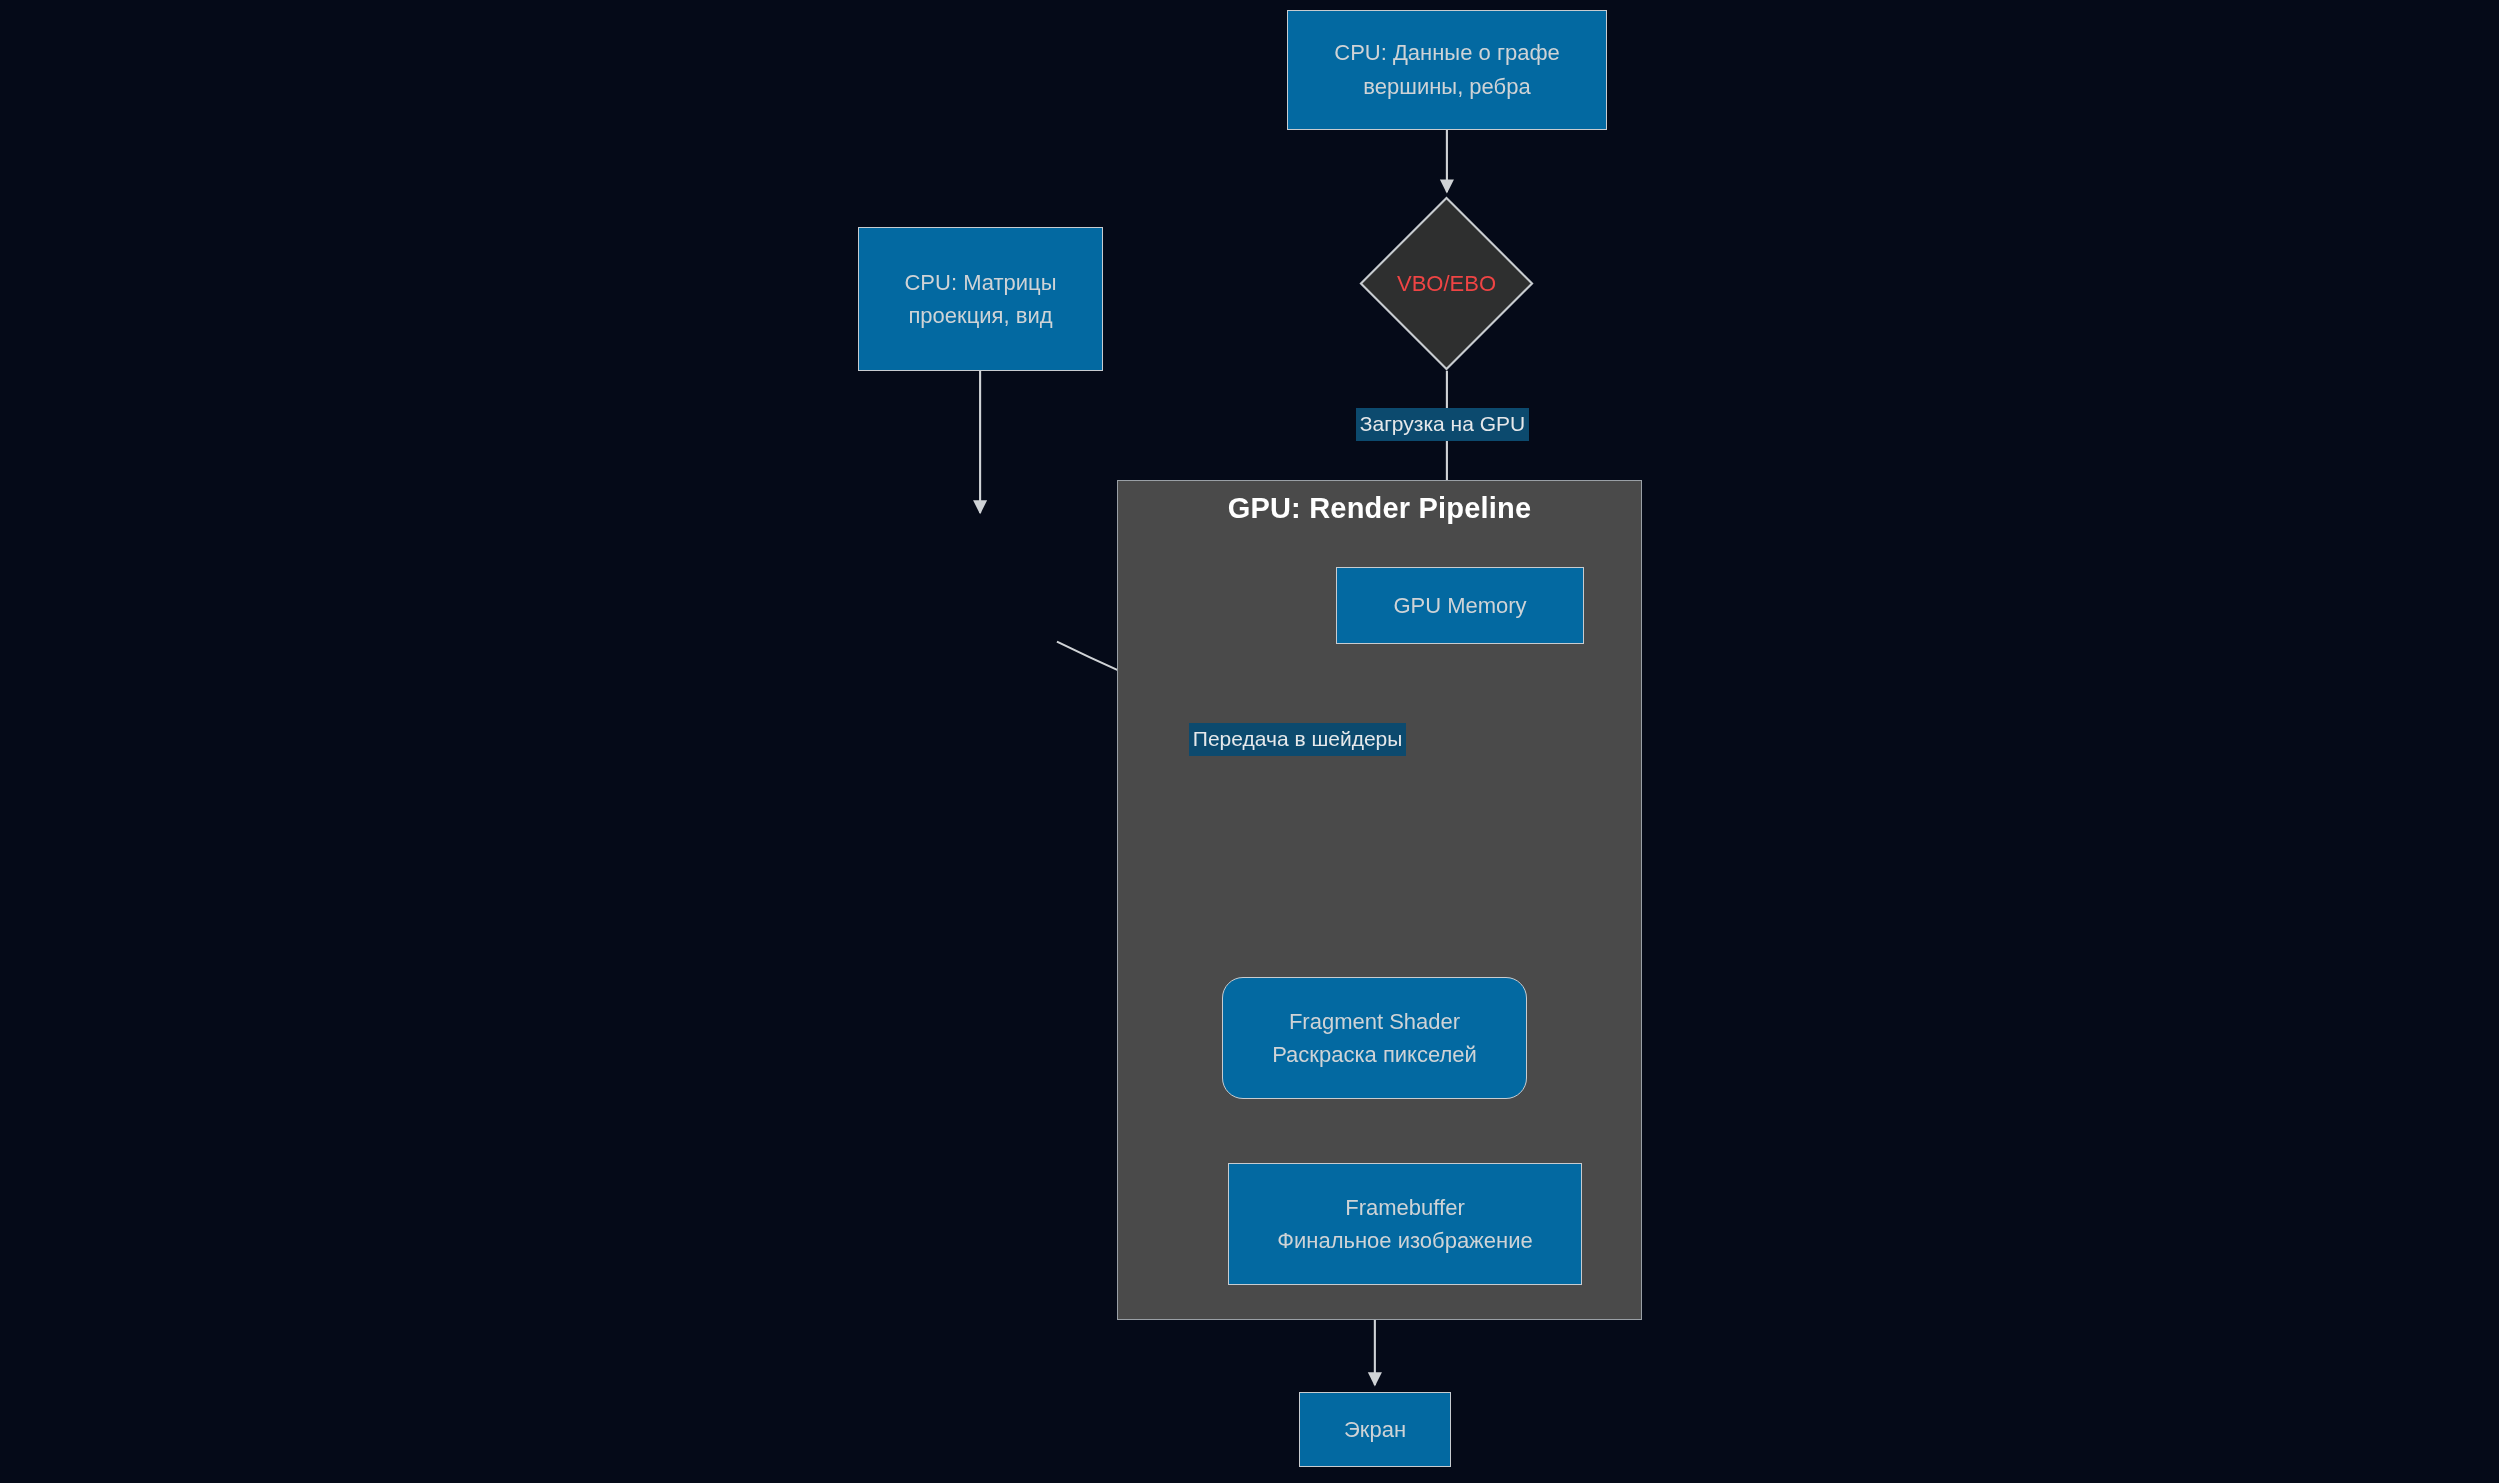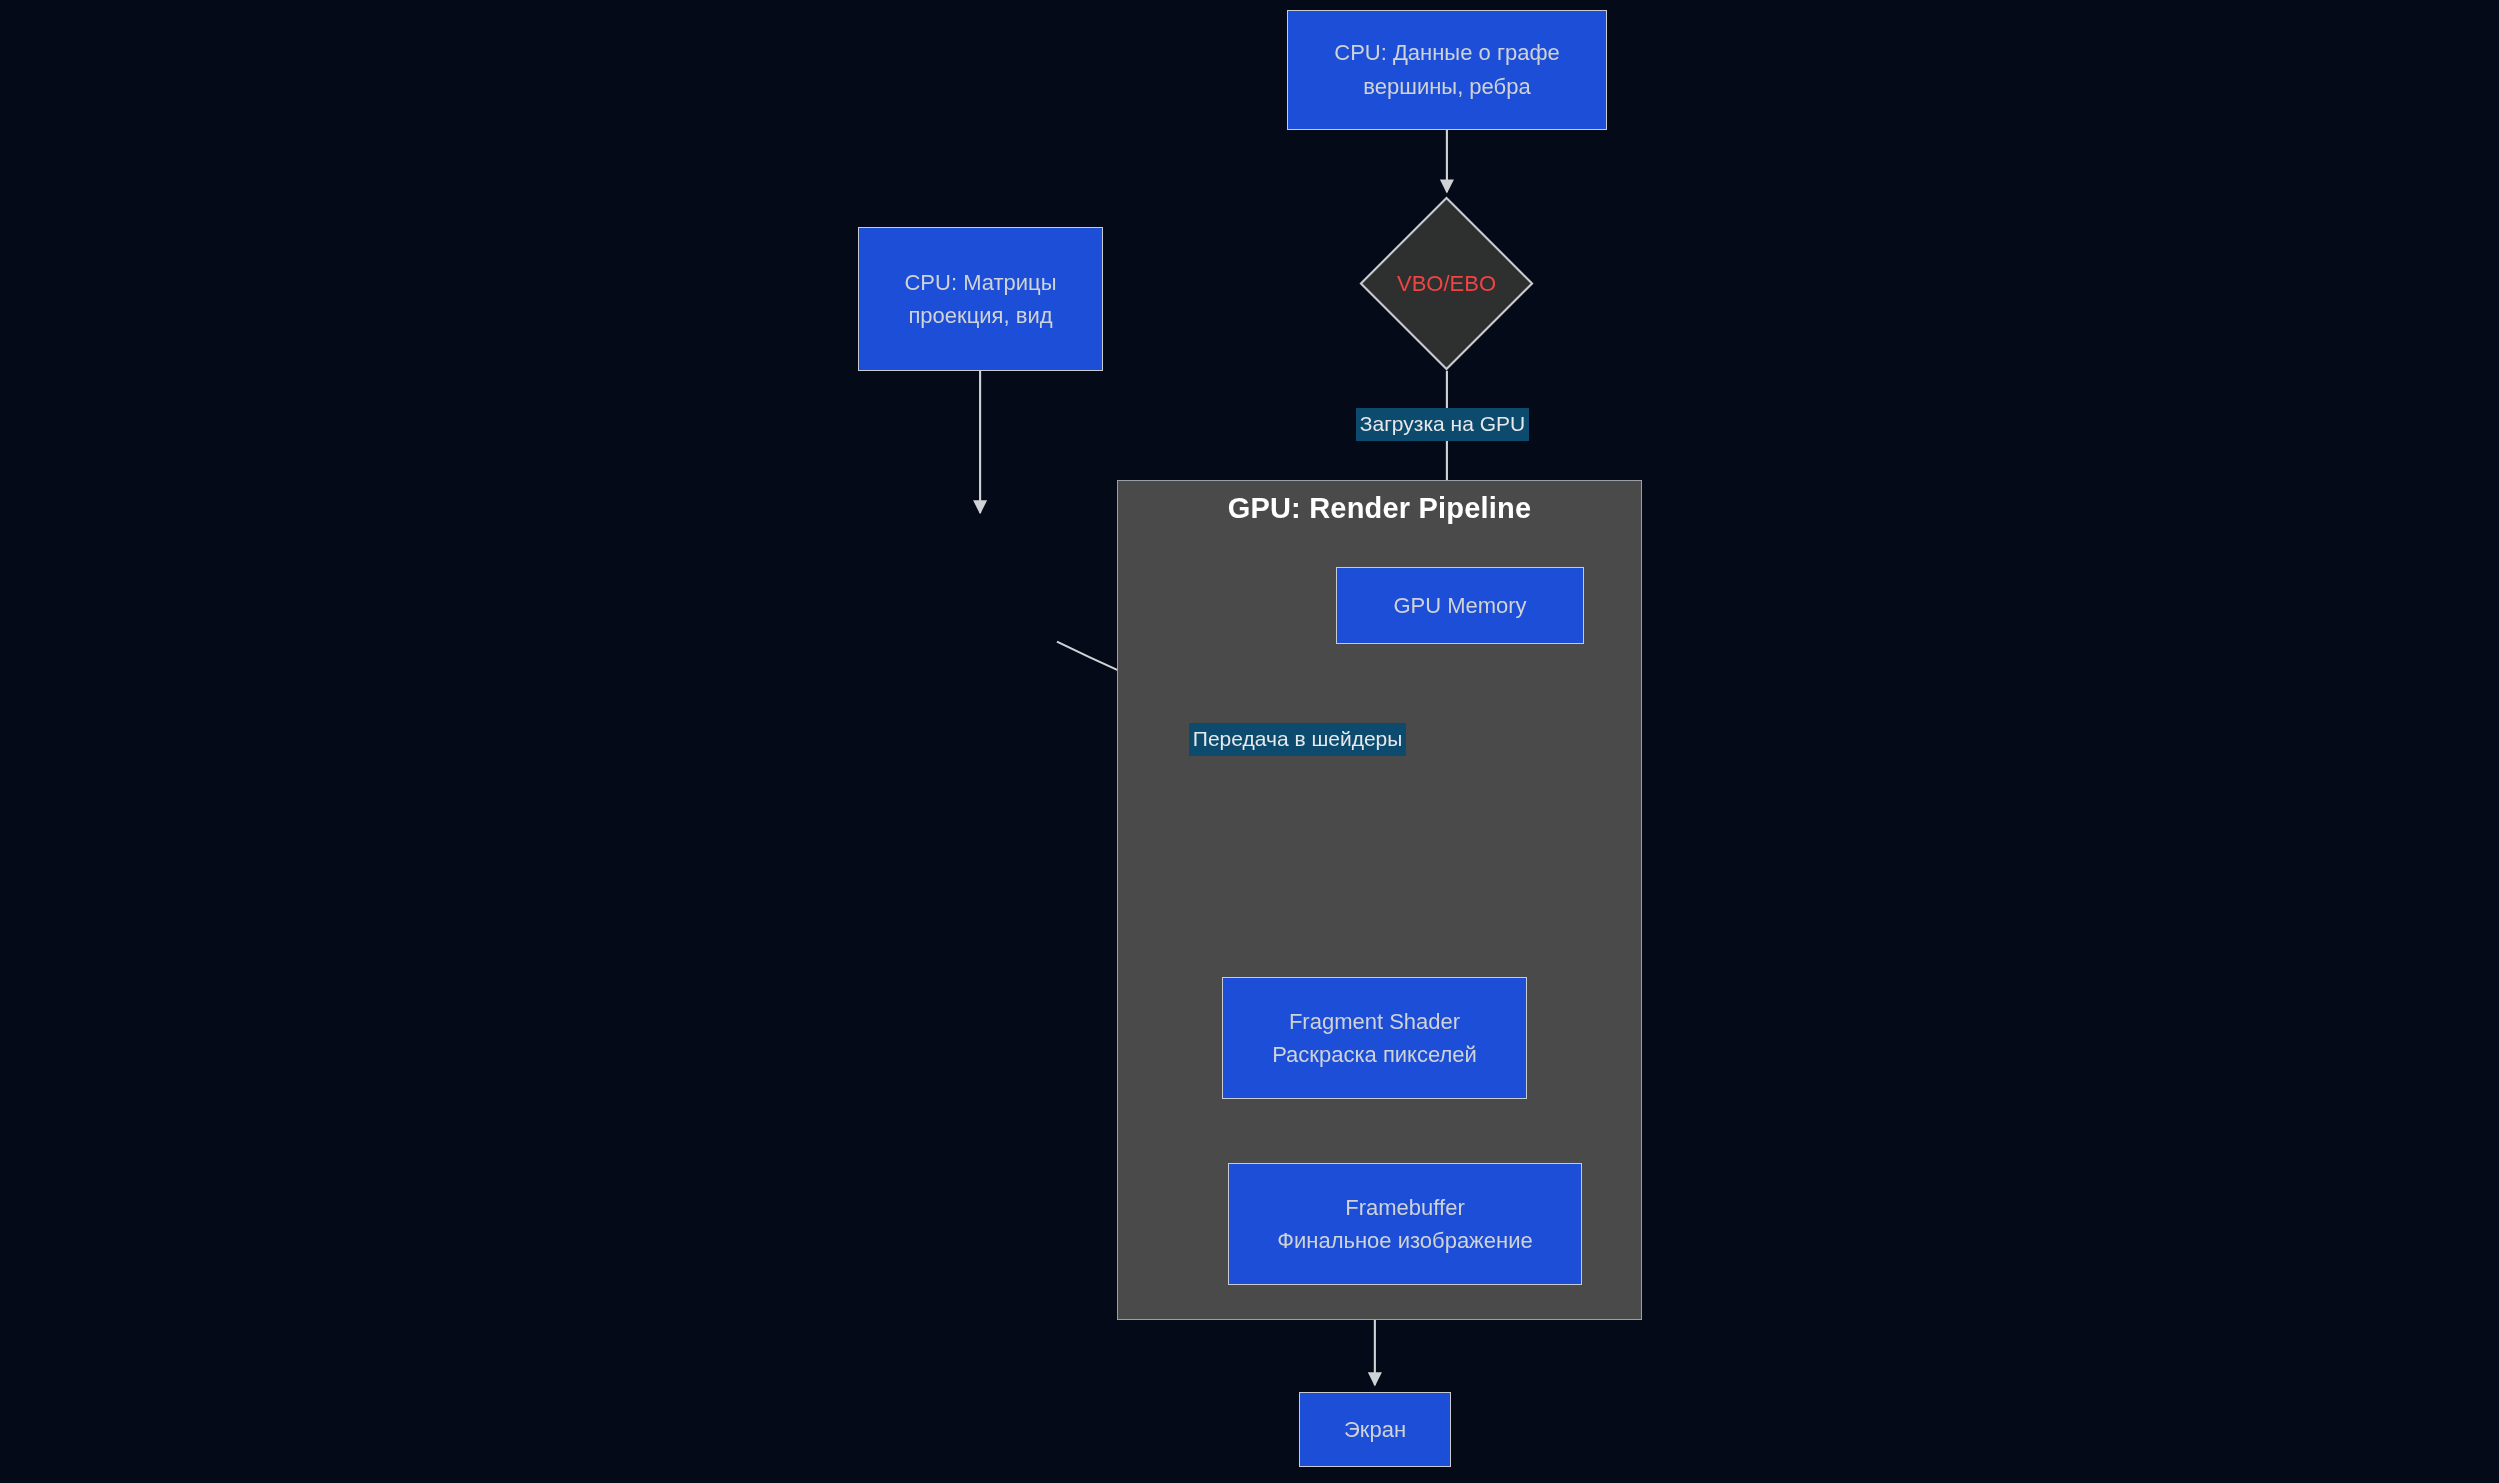--- a/index.html
+++ b/index.html
@@ -43,21 +43,21 @@
     text-align: center;
     color: #ffffff;
     font-size: 29px;
     font-weight: bold;
     letter-spacing: 0.2px;
   }
 
   
   .node {
     position: absolute;
-    background: #1d4ed8;
+    background: #0369a1;
     border: 1.5px solid #c8ccd0;
     box-sizing: border-box;
     display: flex;
     flex-direction: column;
     align-items: center;
     justify-content: center;
     color: #cfd3d6;
     font-size: 22px;
     line-height: 1.42;
     text-align: center;
@@ -153,21 +153,21 @@
     </svg>
     <div class="diamond-label">VBO/EBO</div>
   </div>
 
 
   <div class="node" style="left:1336px; top:567px; width:248px; height:77px;">
     <span class="l1">GPU Memory</span>
   </div>
 
 
-  <div class="node" style="left:1222px; top:977px; width:305px; height:122px;">
+  <div class="node" style="left:1222px; top:977px; width:305px; height:122px;border-radius:21px;">
     <span class="l1">Fragment Shader</span>
     <span class="l2">Раскраска пикселей</span>
   </div>
 
   <div class="node" style="left:1228px; top:1163px; width:354px; height:122px;">
     <span class="l1">Framebuffer</span>
     <span class="l2">Финальное изображение</span>
   </div>
 
   <div class="node" style="left:1299px; top:1392px; width:152px; height:75px;">

